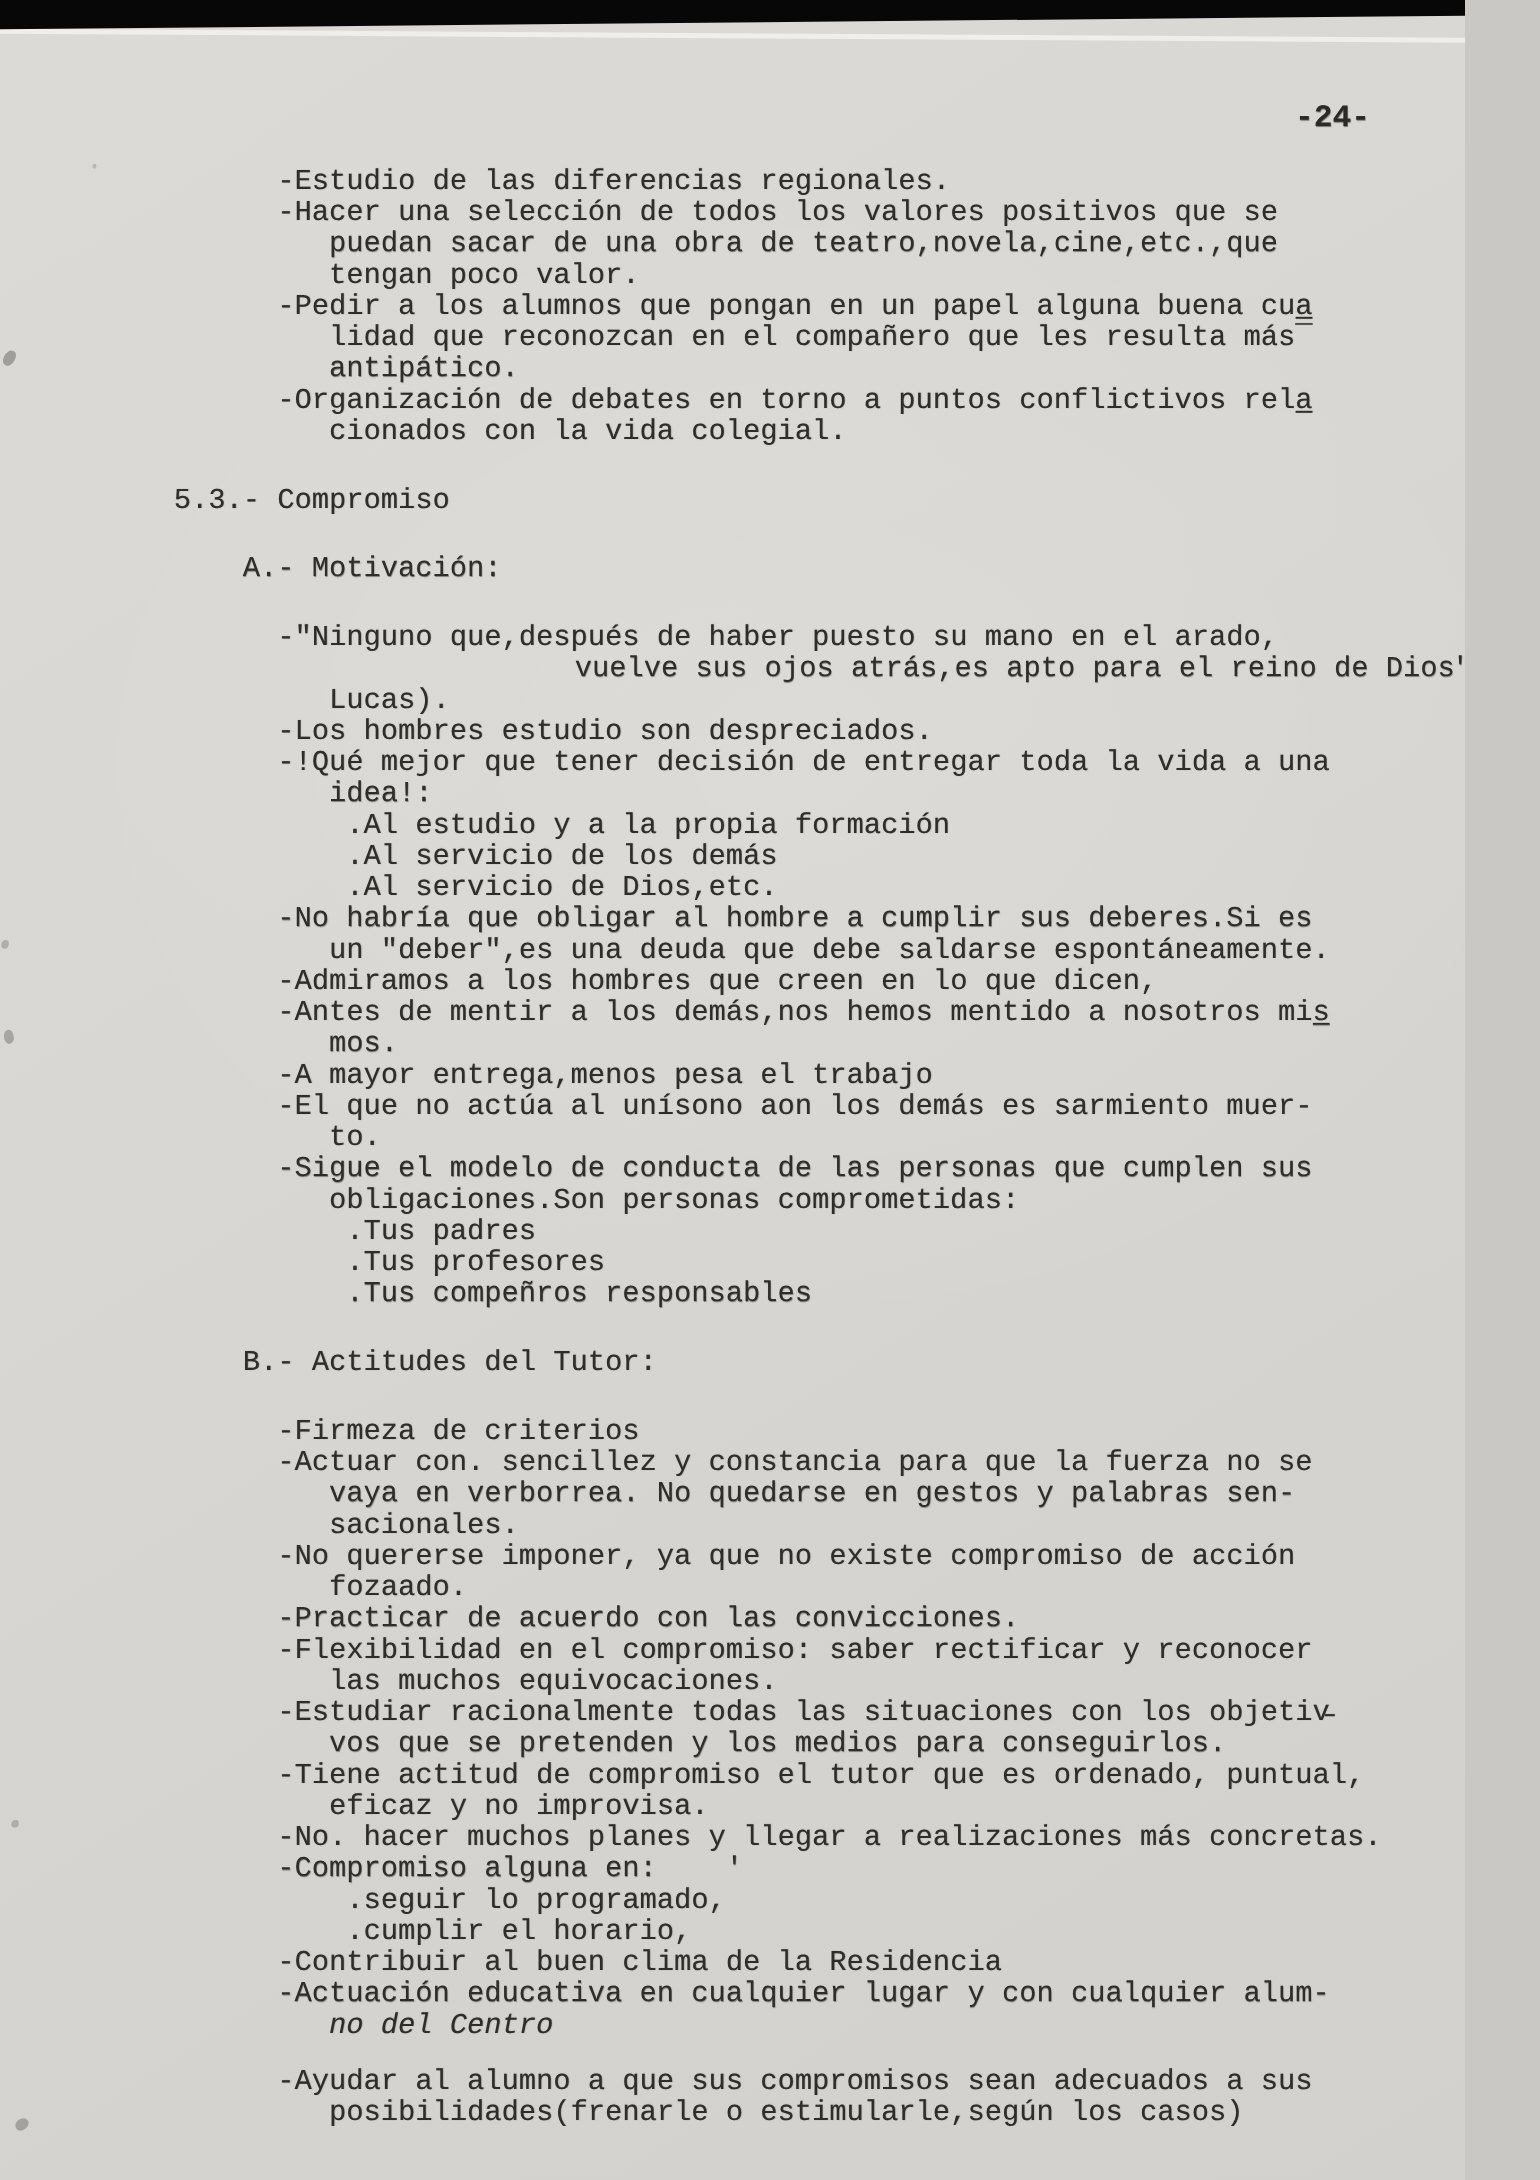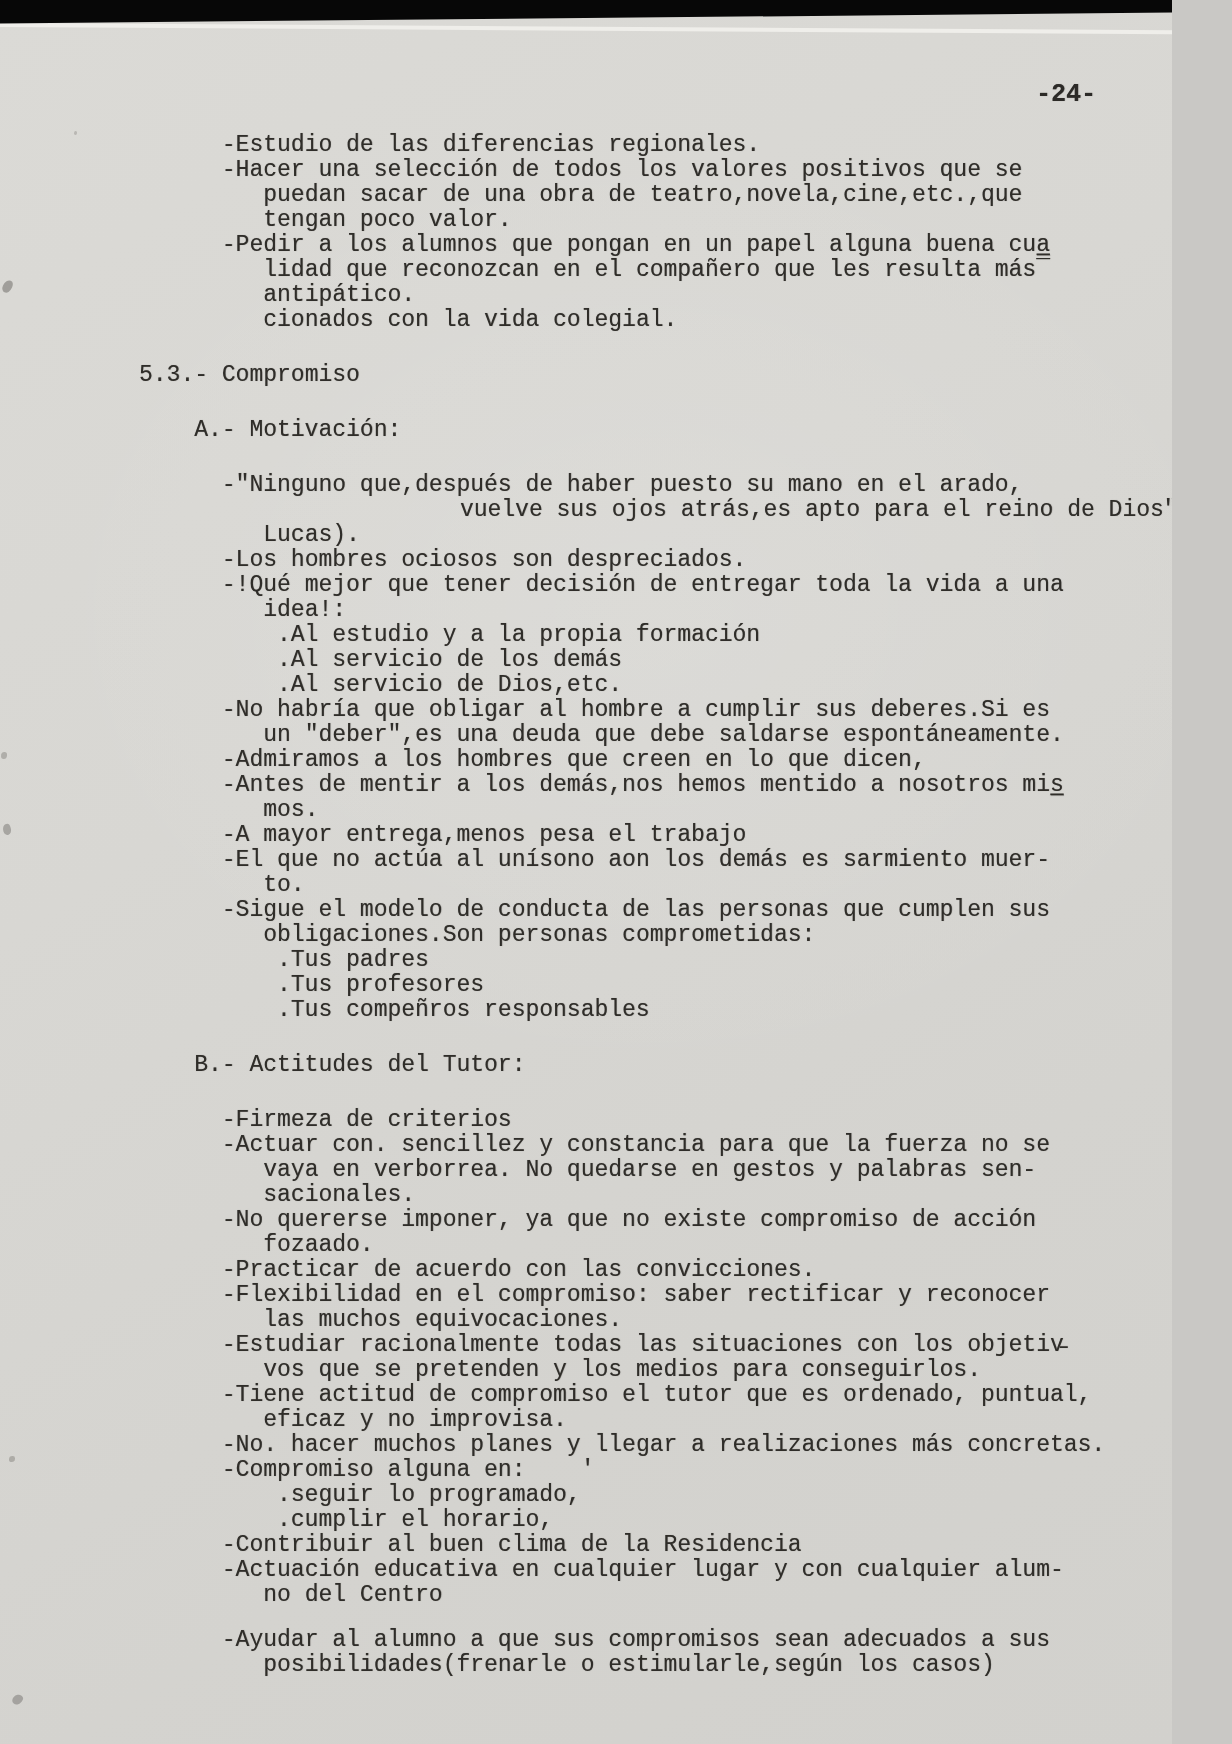--- a/index.html
+++ b/index.html
@@ -94,30 +94,31 @@
   <div class="page-number">-24-</div>
 
   <div class="content" id="document-content">
       <div class="line" style="padding-left: 6ch;">-Estudio de las diferencias regionales.</div>
       <div class="line" style="padding-left: 6ch;">-Hacer una selección de todos los valores positivos que se</div>
       <div class="line" style="padding-left: 9ch;">puedan sacar de una obra de teatro,novela,cine,etc.,que</div>
       <div class="line" style="padding-left: 9ch;">tengan poco valor.</div>
       <div class="line" style="padding-left: 6ch;">-Pedir a los alumnos que pongan en un papel alguna buena cua̲</div>
       <div class="line" style="padding-left: 9ch;">lidad que reconozcan en el compañero que les resulta más‾</div>
       <div class="line" style="padding-left: 9ch;">antipático.</div>
+      <div class="line" style="padding-left: 6ch;">-Organización de debates en torno a puntos conflictivos rela̲</div>
       <div class="line" style="padding-left: 9ch;">cionados con la vida colegial.</div>
       <div class="line blank" style="padding-left: 0ch;"></div>
       <div class="line" style="padding-left: 0ch;">5.3.- Compromiso</div>
       <div class="line blank" style="padding-left: 0ch;"></div>
       <div class="line" style="padding-left: 4ch;">A.- Motivación:</div>
       <div class="line blank" style="padding-left: 0ch;"></div>
       <div class="line" style="padding-left: 6ch;">-"Ninguno que,después de haber puesto su mano en el arado,</div>
       <div class="line" style="padding-left: 9ch; text-align: right;">vuelve sus ojos atrás,es apto para el reino de Dios"(S.</div>
       <div class="line" style="padding-left: 9ch;">Lucas).</div>
-      <div class="line" style="padding-left: 6ch;">-Los hombres ociosos son despreciados.</div>
+      <div class="line" style="padding-left: 6ch;">-Los hombres estudio son despreciados.</div>
       <div class="line" style="padding-left: 6ch;">-!Qué mejor que tener decisión de entregar toda la vida a una</div>
       <div class="line" style="padding-left: 9ch;">idea!:</div>
       <div class="line" style="padding-left: 10ch;">.Al estudio y a la propia formación</div>
       <div class="line" style="padding-left: 10ch;">.Al servicio de los demás</div>
       <div class="line" style="padding-left: 10ch;">.Al servicio de Dios,etc.</div>
       <div class="line" style="padding-left: 6ch;">-No habría que obligar al hombre a cumplir sus deberes.Si es</div>
       <div class="line" style="padding-left: 9ch;">un "deber",es una deuda que debe saldarse espontáneamente.</div>
       <div class="line" style="padding-left: 6ch;">-Admiramos a los hombres que creen en lo que dicen,</div>
       <div class="line" style="padding-left: 6ch;">-Antes de mentir a los demás,nos hemos mentido a nosotros mis̲</div>
       <div class="line" style="padding-left: 9ch;">mos.</div>
@@ -144,21 +145,21 @@
       <div class="line" style="padding-left: 6ch;">-Estudiar racionalmente todas las situaciones con los objetiv̵</div>
       <div class="line" style="padding-left: 9ch;">vos que se pretenden y los medios para conseguirlos.</div>
       <div class="line" style="padding-left: 6ch;">-Tiene actitud de compromiso el tutor que es ordenado, puntual,</div>
       <div class="line" style="padding-left: 9ch;">eficaz y no improvisa.</div>
       <div class="line" style="padding-left: 6ch;">-No. hacer muchos planes y llegar a realizaciones más concretas.</div>
       <div class="line" style="padding-left: 6ch;">-Compromiso alguna en:    '</div>
       <div class="line" style="padding-left: 10ch;">.seguir lo programado,</div>
       <div class="line" style="padding-left: 10ch;">.cumplir el horario,</div>
       <div class="line" style="padding-left: 6ch;">-Contribuir al buen clima de la Residencia</div>
       <div class="line" style="padding-left: 6ch;">-Actuación educativa en cualquier lugar y con cualquier alum-</div>
-      <div class="line" style="padding-left: 9ch;">no del Centro</div>
+      <div class="line" style="padding-left: 9ch; font-style: italic;">no del Centro</div>
       <div class="line" style="padding-left: 6ch; margin-top: 20px;">-Ayudar al alumno a que sus compromisos sean adecuados a sus</div>
       <div class="line" style="padding-left: 9ch;">posibilidades(frenarle o estimularle,según los casos)</div>
     </div>
 
   <div class="speck s1"></div>
   <div class="speck s2"></div>
   <div class="speck s3"></div>
   <div class="speck s4"></div>
   <div class="speck s5"></div>
   <div class="speck s6"></div>

